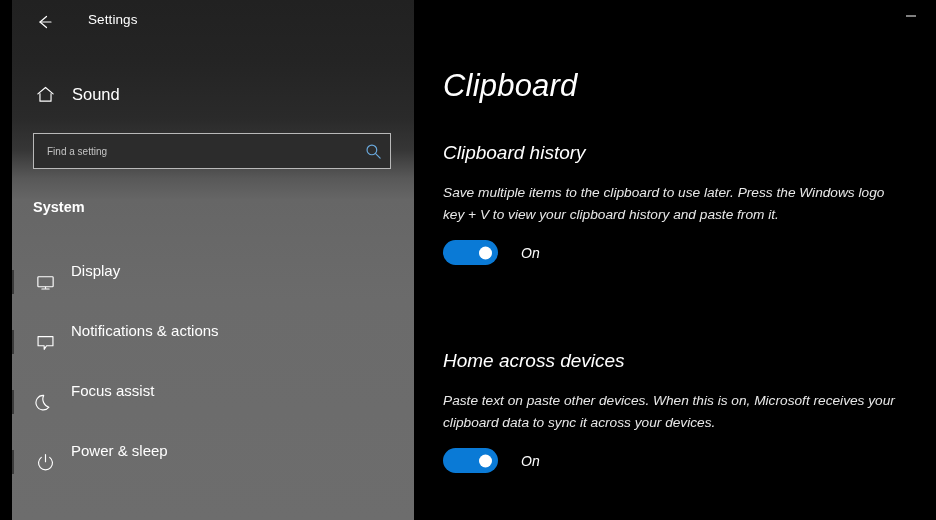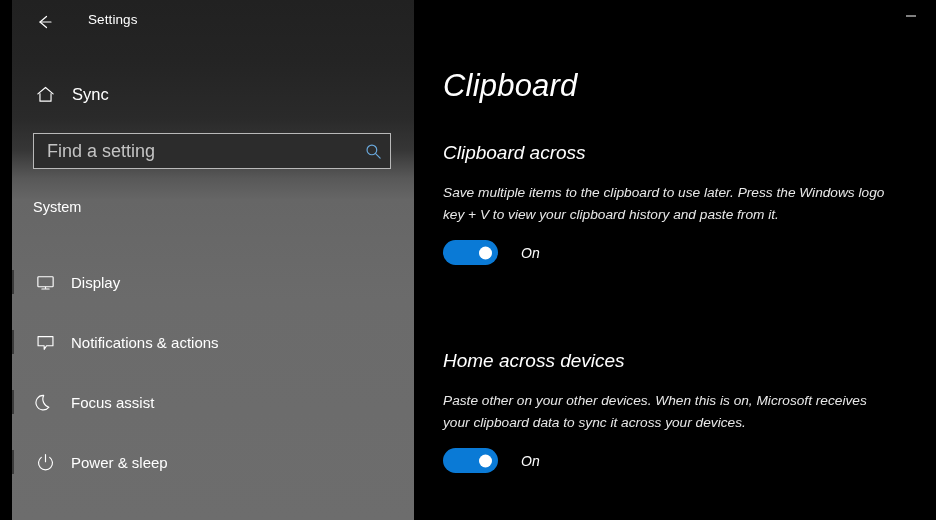--- a/index.html
+++ b/index.html
@@ -106,53 +106,52 @@
     box-sizing: border-box;
     display: flex;
     align-items: center;
   }
   .search-input {
     flex: 1;
     background: transparent;
     border: none;
     outline: none;
     color: #d4d4d4;
-    font-size: 18px;
+    font-size: 10px;
     font-family: "Liberation Sans", sans-serif;
     padding: 0 0 0 13px;
   }
   .search-input::placeholder { color: #c4c4c4; opacity: 1; }
   .search-icon {
     width: 34px;
     display: flex;
     align-items: center;
     justify-content: center;
     color: #6aa9dd;
   }
 
   .nav-group-title {
     position: absolute;
     left: 21px;
     top: 199px;
     font-size: 14.5px;
-    font-weight: normal;
+    font-weight: bold;
     color: #ffffff;
   }
 
   .nav-list {
     position: absolute;
     left: 0;
     top: 262px;
     width: 402px;
   }
   .nav-item {
     position: relative;
     height: 40px;
     display: flex;
-    align-items: center;
     margin-bottom: 20px;
   }
   .nav-item .edge {
     position: absolute;
     left: 0;
     top: 8px;
     width: 2px;
     height: 24px;
     background: rgba(0,0,0,0.45);
   }
@@ -291,21 +290,21 @@
       <div class="app-title">Settings</div>
     </div>
 
     <div class="home-row">
       <span class="home-icon">
         <svg width="21" height="21" viewBox="0 0 22 22" aria-hidden="true">
           <path d="M3 10.3 L11 3.6 L19 10.3" fill="none" stroke="#ffffff" stroke-width="1.2" stroke-linecap="round" stroke-linejoin="round"></path>
           <path d="M5.2 9.6 L5.2 18 L16.8 18 L16.8 9.6" fill="none" stroke="#ffffff" stroke-width="1.2" stroke-linejoin="round"></path>
         </svg>
       </span>
-      <span class="home-label">Sync</span>
+      <span class="home-label">Sound</span>
     </div>
 
     <div class="search-box">
       <input class="search-input" type="text" placeholder="Find a setting" style="">
       <span class="search-icon">
         <svg width="19" height="19" viewBox="0 0 20 20" aria-hidden="true">
           <circle cx="8.3" cy="8.3" r="5.1" fill="none" stroke="#6aa9dd" stroke-width="1.25"></circle>
           <line x1="12.2" y1="12.2" x2="17" y2="17" stroke="#6aa9dd" stroke-width="1.25" stroke-linecap="round"></line>
         </svg>
       </span>
@@ -379,33 +378,33 @@
         <svg width="13" height="13" viewBox="0 0 13 13" aria-hidden="true">
           <line x1="1.4" y1="1.4" x2="11.6" y2="11.6" stroke="#ffffff" stroke-width="1"></line>
           <line x1="11.6" y1="1.4" x2="1.4" y2="11.6" stroke="#ffffff" stroke-width="1"></line>
         </svg>
       </div>
     </div>
 
     <div class="page-title">Clipboard</div>
 
     <div class="section" style="top:142px;">
-      <h2 class="section-heading">Clipboard across</h2>
+      <h2 class="section-heading">Clipboard history</h2>
       <p class="section-desc">Save multiple items to the clipboard to use later. Press the Windows logo key + V to view your clipboard history and paste from it.</p>
       <div class="toggle-row">
         <div class="toggle">
           <span class="knob"></span>
         </div>
         <span class="toggle-label">On</span>
       </div>
     </div>
 
     <div class="section" style="top:350px;">
       <h2 class="section-heading">Home across devices</h2>
-      <p class="section-desc">Paste other on your other devices. When this is on, Microsoft receives your clipboard data to sync it across your devices.</p>
+      <p class="section-desc">Paste text on paste other devices. When this is on, Microsoft receives your clipboard data to sync it across your devices.</p>
       <div class="toggle-row">
         <div class="toggle">
           <span class="knob"></span>
         </div>
         <span class="toggle-label">On</span>
       </div>
     </div>
 
     <div class="scrollbar-track">
       <div class="scrollbar-thumb"></div>

